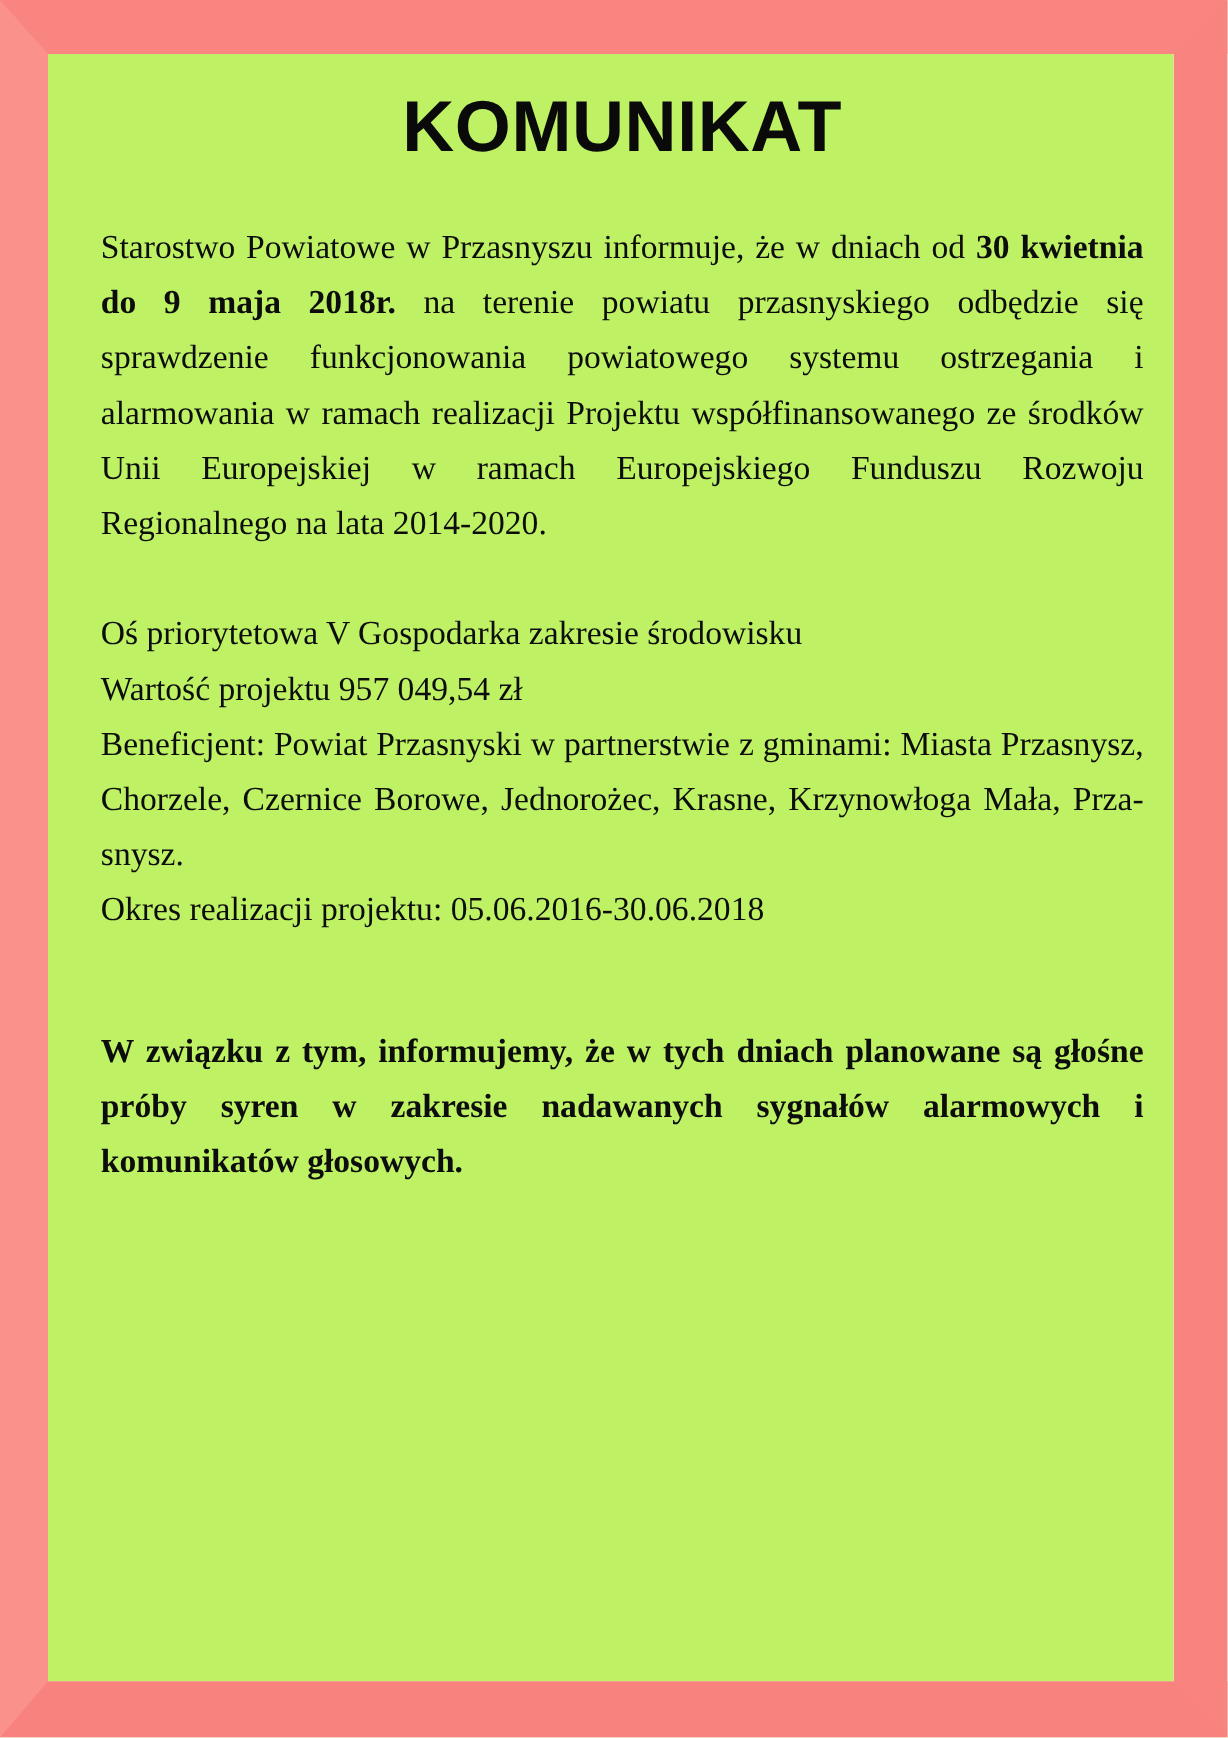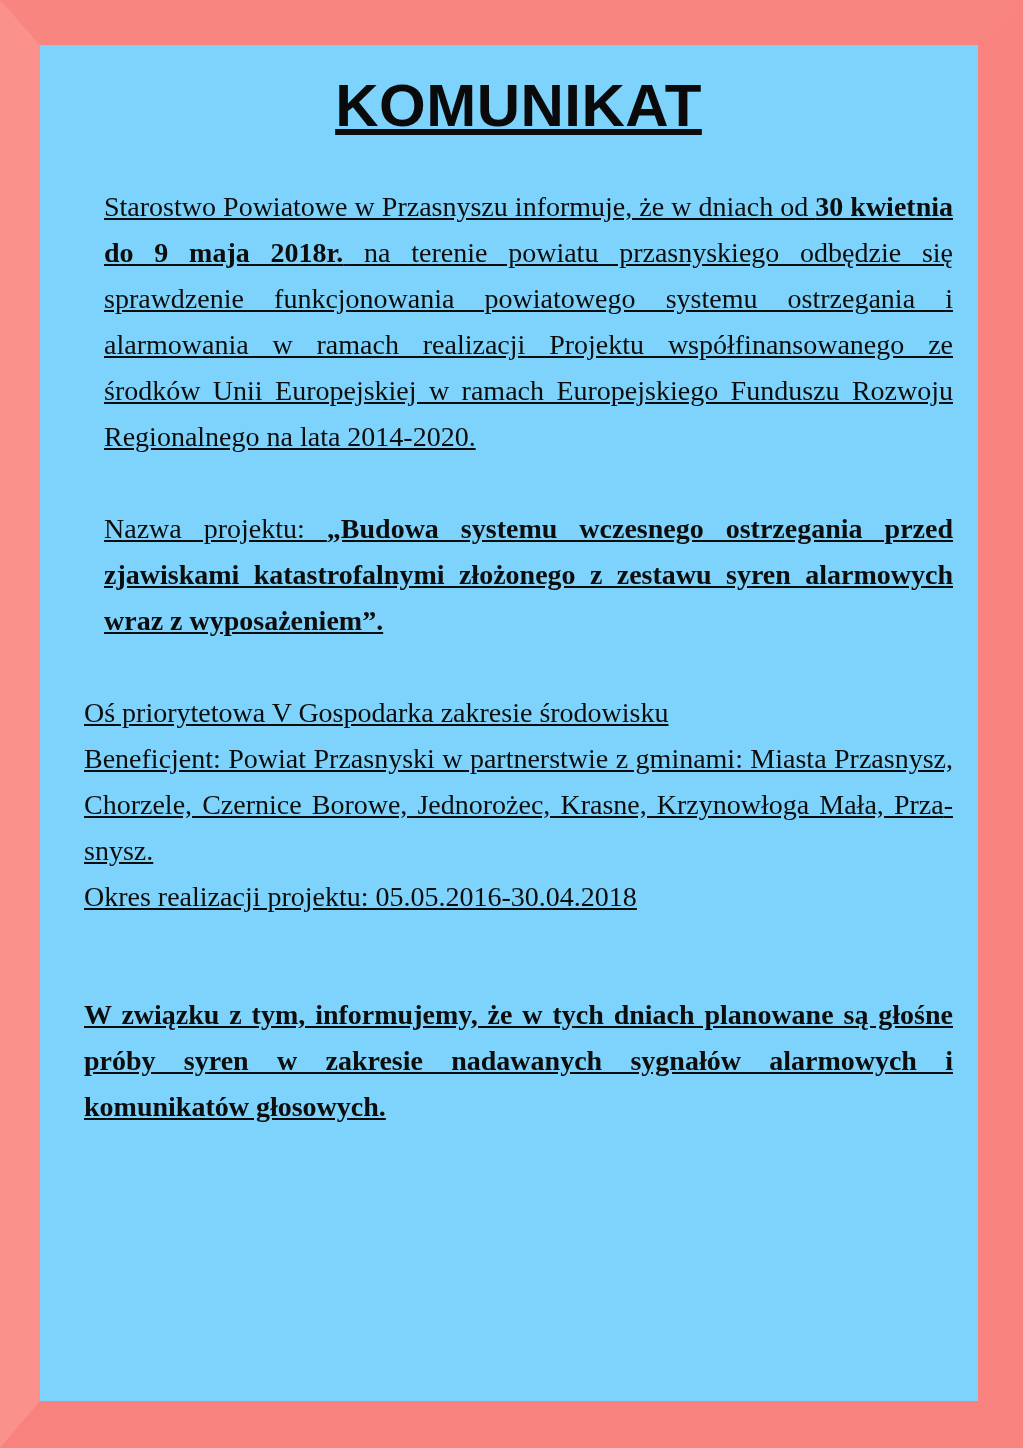--- a/index.html
+++ b/index.html
@@ -32,58 +32,57 @@
     right: -45px;
     bottom: -47px;
     height: 4px;
     background: rgba(255,255,255,0.45);
   }
   .sheet {
     box-sizing: border-box;
     width: 100%;
     height: 100%;
     padding: 26px 25px 16px 44px;
-    background: #7dd3fc;
+    background: #bef264;
     color: #0d0d0d;
     font-family: "Liberation Serif", serif;
     font-size: 28px;
-    text-decoration: underline;
   }
   .doc-title {
     margin: 0 0 44px 0;
     font-family: "Liberation Sans", sans-serif;
     font-weight: bold;
     font-size: 60px;
     line-height: 1.15;
     text-align: center;
     letter-spacing: 0.5px;
     color: #0a0a0a;
   }
   .para {
     margin: 0;
     line-height: 46px;
     text-align: justify;
   }
   .para .bold { font-weight: bold; }
-  .style-body   { margin-bottom: 46px; margin-left: 20px; }
+  .style-body   { margin-bottom: 46px; }
   .style-detail { margin: 0; }
   .style-emphasis {
     margin-top: 72px;
     font-weight: bold;
   }
 </style>
 </head>
 <body>
 
 <div class="page">
   <span class="frame-edge-highlight"></span>
   <div class="sheet">
     <h1 class="doc-title">KOMUNIKAT</h1>
     <div id="doc-body">
         <p class="para style-body"><span>Starostwo Powiatowe w Przasnyszu informuje, że w dniach od </span><span class="bold">30 kwietnia do 9 maja 2018r.</span><span> na terenie powiatu przasnyskiego odbędzie się sprawdzenie funkcjonowania powiatowego systemu ostrzegania i alarmowania w ramach realizacji Projektu współfinansowanego ze środków Unii Europejskiej w ra­mach Europejskiego Funduszu Rozwoju Regionalnego na lata 2014-2020.</span></p>
-        <p class="para style-body"><span>Nazwa projektu: </span><span class="bold">„Budowa systemu wczesnego ostrzegania przed zjawiska­mi katastrofalnymi złożonego z  zestawu syren alarmowych wraz z wyposażeniem”.</span></p>
         <p class="para style-detail"><span>Oś priorytetowa V Gospodarka zakresie środowisku</span></p>
+        <p class="para style-detail"><span>Wartość projektu 957 049,54 zł</span></p>
         <p class="para style-detail"><span>Beneficjent: Powiat Przasnyski w partnerstwie z gminami: Miasta Przasnysz, Chorzele, Czernice Borowe, Jednorożec, Krasne, Krzynowłoga Mała,  Prza­snysz.</span></p>
-        <p class="para style-detail"><span>Okres realizacji projektu: 05.05.2016-30.04.2018</span></p>
+        <p class="para style-detail"><span>Okres realizacji projektu: 05.06.2016-30.06.2018</span></p>
         <p class="para style-emphasis"><span class="bold">W związku z tym, informujemy, że w tych dniach planowane są głośne próby syren w zakresie nadawanych sygnałów alarmo­wych i komunikatów głosowych.</span></p>
       </div>
   </div>
 </div>
 
 </body></html>

